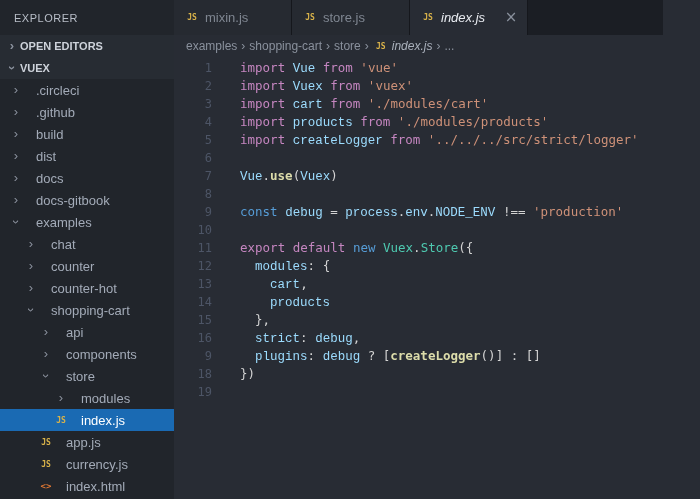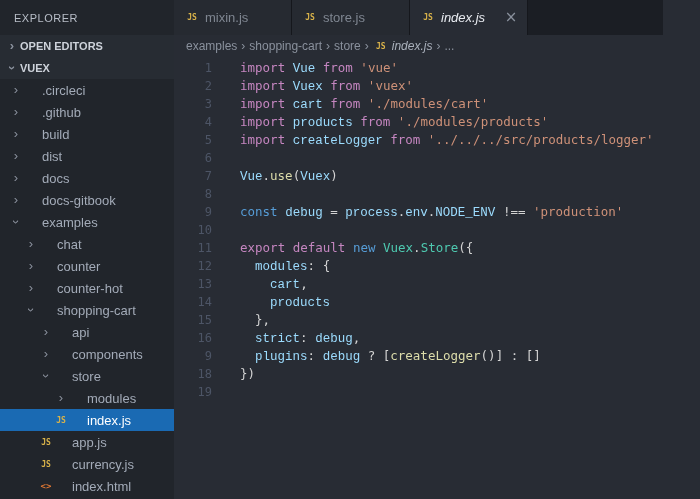--- a/index.html
+++ b/index.html
@@ -10,21 +10,21 @@
 
   
   .sidebar { width:174px; min-width:174px; background:var(--sidebar-bg); color:var(--tree-fg); overflow:hidden; display:flex; flex-direction:column; }
   .sidebar-title { height:35px; display:flex; align-items:center; padding-left:14px; font-size:11px; letter-spacing:0.5px; color:var(--title-fg); flex-shrink:0; }
   .section-header { height:22px; display:flex; align-items:center; padding-left:4px; font-size:11px; font-weight:bold; color:var(--section-fg); background:var(--section-bg); cursor:pointer; flex-shrink:0; }
   .chevron { display:inline-block; width:16px; font-size:13px; color:var(--chevron); text-align:center; flex-shrink:0; line-height:16px; }
   .chevron.down { transform:rotate(90deg); }
   .tree { flex:1; overflow:hidden; }
   .tree-row { height:22px; display:flex; align-items:center; font-size:13px; cursor:pointer; white-space:nowrap; }
   .tree-row.selected { background:var(--selection-bg); color:var(--selection-fg); }
-  .tree-label { margin-left:18px; }
+  .tree-label { margin-left:12px; }
   .file-icon { display:inline-block; width:16px; text-align:center; font-family:"DejaVu Sans Mono", monospace; font-size:8px; font-weight:bold; flex-shrink:0; }
   .file-icon.js { color:var(--js-yellow);text-align:center; }
   .file-icon.html { color:var(--html-orange); font-size:9px; }
 
   
   .editor-area { flex:1; min-width:0; display:flex; flex-direction:column; background:var(--editor-bg); }
   .tabbar { height:35px; display:flex; background:var(--tabbar-bg); flex-shrink:0; }
   .tab { width:118px; display:flex; align-items:center; padding:0 8px 0 10px; gap:5px; background:var(--tab-inactive-bg); color:var(--tab-inactive-fg); font-size:13px; border-right:1px solid var(--tab-border); cursor:pointer; }
   .tab.active { background:var(--editor-bg); color:var(--tab-active-fg); }
   .tab.active .tab-label { font-style:italic; }
@@ -39,21 +39,21 @@
 
   .code { flex:1; padding-top:2px; font-family:"DejaVu Sans Mono", monospace; font-size:12.5px; overflow:hidden; cursor:text; }
   .line { display:flex; height:18px; line-height:18px; white-space:pre; }
   .gutter { width:38px; text-align:right; color:var(--line-number); flex-shrink:0; font-size:12px; }
   .line-text { margin-left:28px; color:var(--tk-p); }
 
   .tk-kw  { color:var(--tk-kw);margin-top:24px; }
   .tk-kw2 { color:var(--tk-kw2); }
   .tk-v   { color:var(--tk-v);font-family:Liberation Mono, monospace; }
   .tk-s   { color:var(--tk-s); }
-  .tk-fn  { color:var(--tk-fn); }
+  .tk-fn  { color:var(--tk-fn);font-weight:bold; }
   .tk-cl  { color:var(--tk-cl); }
   .tk-p   { color:var(--tk-p); }
 </style>
 </head>
 <body>
 
 <div class="app">
   <aside class="sidebar">
     <div class="sidebar-title">EXPLORER</div>
     <div id="sections">
@@ -181,21 +181,21 @@
         <span class="bc-sep">›</span>
         <span class="bc-item">
           <span class="bc-label">...</span>
         </span>
       </div>
     <div class="code" id="code">
         <div class="line"><span class="gutter">1</span><span class="line-text"><span class="tk-kw">import </span><span class="tk-v">Vue</span><span class="tk-kw"> from </span><span class="tk-s">'vue'</span></span></div>
         <div class="line"><span class="gutter">2</span><span class="line-text"><span class="tk-kw">import </span><span class="tk-v">Vuex</span><span class="tk-kw"> from </span><span class="tk-s">'vuex'</span></span></div>
         <div class="line"><span class="gutter">3</span><span class="line-text"><span class="tk-kw">import </span><span class="tk-v">cart</span><span class="tk-kw"> from </span><span class="tk-s">'./modules/cart'</span></span></div>
         <div class="line"><span class="gutter">4</span><span class="line-text"><span class="tk-kw">import </span><span class="tk-v">products</span><span class="tk-kw"> from </span><span class="tk-s">'./modules/products'</span></span></div>
-        <div class="line"><span class="gutter">5</span><span class="line-text"><span class="tk-kw">import </span><span class="tk-v">createLogger</span><span class="tk-kw"> from </span><span class="tk-s">'../../../src/products/logger'</span></span></div>
+        <div class="line"><span class="gutter">5</span><span class="line-text"><span class="tk-kw">import </span><span class="tk-v">createLogger</span><span class="tk-kw"> from </span><span class="tk-s">'../../../src/strict/logger'</span></span></div>
         <div class="line"><span class="gutter">6</span><span class="line-text"></span></div>
         <div class="line"><span class="gutter">7</span><span class="line-text"><span class="tk-v">Vue</span><span class="tk-p">.</span><span class="tk-fn">use</span><span class="tk-p">(</span><span class="tk-v">Vuex</span><span class="tk-p">)</span></span></div>
         <div class="line"><span class="gutter">8</span><span class="line-text"></span></div>
         <div class="line"><span class="gutter">9</span><span class="line-text"><span class="tk-kw2">const </span><span class="tk-v">debug</span><span class="tk-p"> = </span><span class="tk-v">process</span><span class="tk-p">.</span><span class="tk-v">env</span><span class="tk-p">.</span><span class="tk-v">NODE_ENV</span><span class="tk-p"> !== </span><span class="tk-s">'production'</span></span></div>
         <div class="line"><span class="gutter">10</span><span class="line-text"></span></div>
         <div class="line"><span class="gutter">11</span><span class="line-text"><span class="tk-kw">export default </span><span class="tk-kw2">new </span><span class="tk-cl">Vuex</span><span class="tk-p">.</span><span class="tk-cl">Store</span><span class="tk-p">({</span></span></div>
         <div class="line"><span class="gutter">12</span><span class="line-text"><span class="tk-p">  </span><span class="tk-v">modules</span><span class="tk-p">: {</span></span></div>
         <div class="line"><span class="gutter">13</span><span class="line-text"><span class="tk-p">    </span><span class="tk-v">cart</span><span class="tk-p">,</span></span></div>
         <div class="line"><span class="gutter">14</span><span class="line-text"><span class="tk-p">    </span><span class="tk-v">products</span></span></div>
         <div class="line"><span class="gutter">15</span><span class="line-text"><span class="tk-p">  },</span></span></div>

